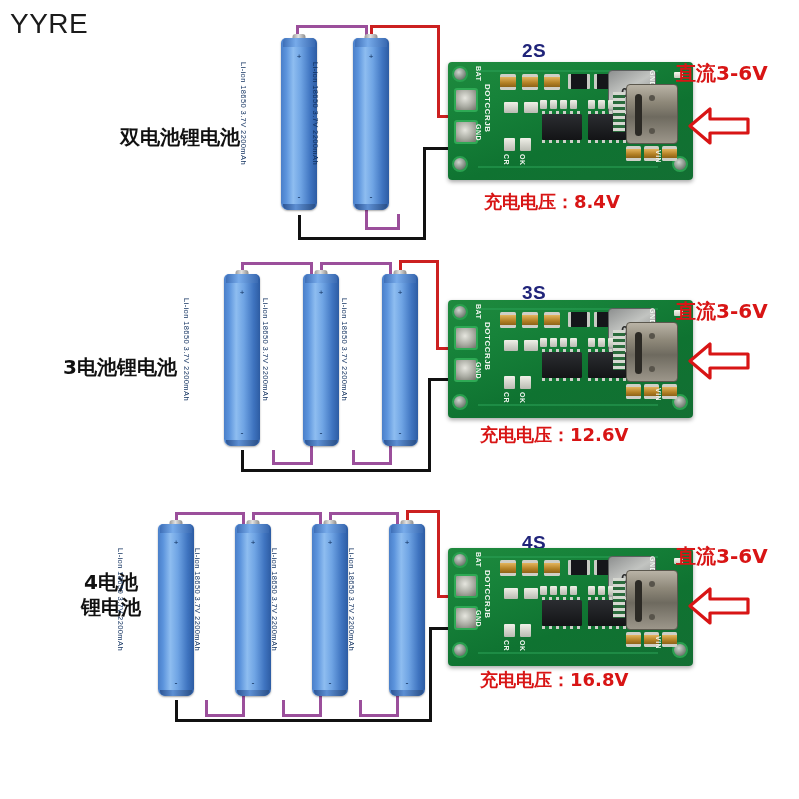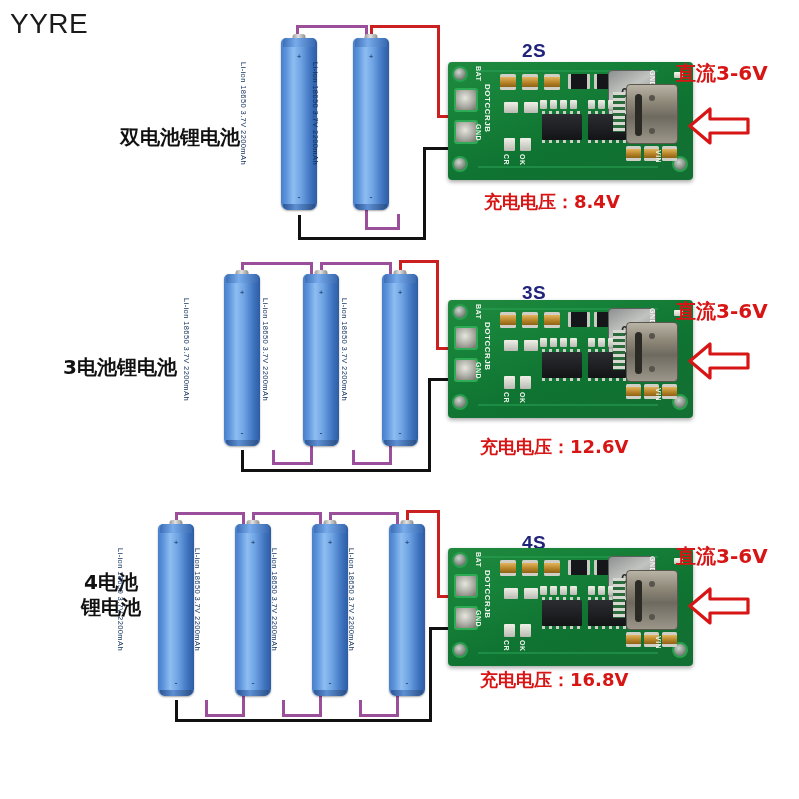--- a/index.html
+++ b/index.html
@@ -308,21 +308,21 @@
         <div class="slot"></div>
           <div class="d1"></div>
           <div class="d2"></div>
       </div>
     </div>
 
     <div class="tag-dc" style="left:676px;top:298px;">直流3-6V</div>
     <svg class="arrow" style="left:688px;top:340px;" viewBox="0 0 62 42">
       <polygon points="2,21 22,4 22,14 60,14 60,28 22,28 22,38" fill="#ffffff" stroke="#d81515" stroke-width="3.2" stroke-linejoin="round"></polygon>
     </svg>
-    <div class="tag-v" style="left:480px;top:423px;margin-top:12px;">充电电压：12.6V</div>
+    <div class="tag-v" style="left:480px;top:423px;">充电电压：12.6V</div>
   </div>
 
   <div>
 
     <div class="rowlabel" style="left:31px;top:570px;width:160px;">4电池
 锂电池</div>
 
     <div class="w wp" style="left:175px;top:512px;width:3px;height:14px;"></div>
     <div class="w wp" style="left:175px;top:512px;width:70px;height:3px;"></div>
     <div class="w wp" style="left:242px;top:512px;width:3px;height:205px;"></div>

